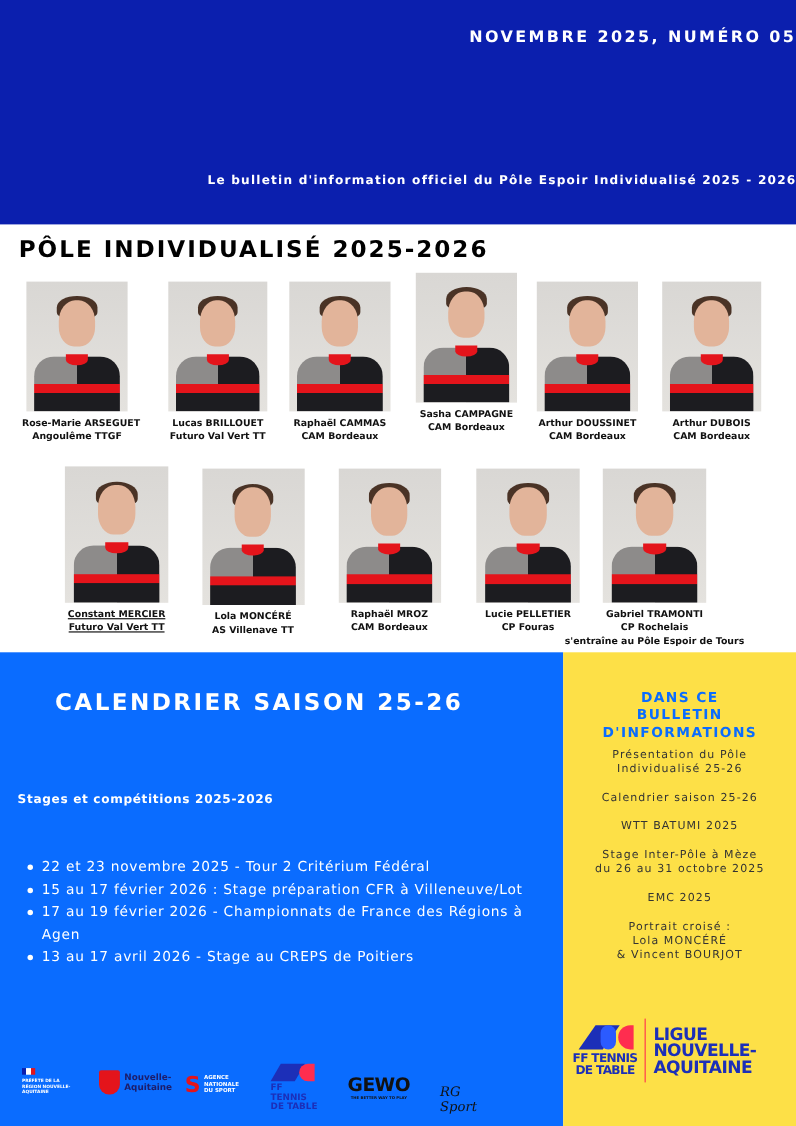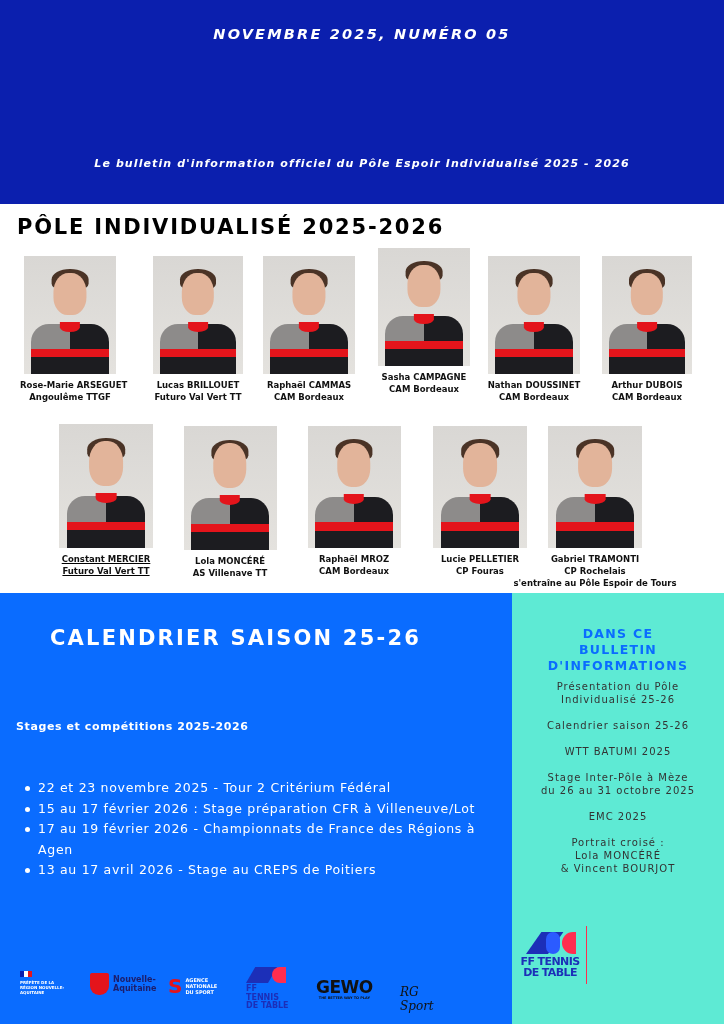--- a/index.html
+++ b/index.html
@@ -2,21 +2,21 @@
 <html><head>
 <meta charset="utf-8">
 <style>
   * { box-sizing: border-box; margin: 0; padding: 0; }
   html, body { width: 724px; height: 1024px; overflow: hidden; background: #ffffff; }
   body { position: relative; font-family: "DejaVu Sans", sans-serif; }
 
   
   .header {
     position: absolute; left: 0; top: 0; width: 724px; height: 204px;
-    background: #0b1fae; text-align: center; font-style: italic;
+    background: #0b1fae; text-align: right;
   }
   .issue {
     position: absolute; top: 26px; left: 0; width: 100%;
     color: #ffffff; font-size: 14.5px; font-weight: bold; letter-spacing: 2.2px;
   }
   .main-title {
     position: absolute; top: 80px; left: 0; width: 100%;
     color: #ff2d4f; font-size: 36px; font-weight: bold; letter-spacing: 3.2px;
     font-family: "DejaVu Sans", sans-serif;
   }
@@ -107,21 +107,21 @@
   .fftt-small .mark .half { position: absolute; left: 26px; top: 0; width: 14px; height: 16px; background: #ff2d4f; border-radius: 8px 0 0 8px; }
   .fftt-small .txt { color: #1c2fb8; font-size: 8px; font-weight: bold; line-height: 8.5px; margin-top: 2px; }
   .gewo { left: 316px; top: 14px; color: #111111; text-align: center; }
   .gewo .big { font-size: 17px; font-weight: bold; letter-spacing: -0.5px; line-height: 17px; }
   .gewo .small { font-size: 3.5px; font-weight: bold; }
   .rgsport { left: 400px; top: 20px; color: #111111; font-size: 12px; font-style: italic; font-family: "DejaVu Serif", serif; }
 
   
   .sidebar {
     position: absolute; left: 512px; top: 593px; width: 212px; height: 431px;
-    background: #5eead4; text-align: center;
+    background: #fde047; text-align: center;
   }
   .side-title {
     position: absolute; top: 33px; left: 0; width: 100%;
     color: #0a6cff; font-size: 12.5px; font-weight: bold; letter-spacing: 1.3px; line-height: 16px;
   }
   .toc { position: absolute; top: 87px; left: 0; width: 100%; }
   .toc-item {
     color: #333333; font-size: 10px; letter-spacing: 1px; line-height: 13px;
     margin-bottom: 13px; white-space: pre-line;
   }
@@ -187,21 +187,21 @@
   <div class="name">Sasha CAMPAGNE</div>
   <div class="club">CAM Bordeaux</div>
 </div>
 <div class="member" style="left:484px; top:256px; width:100px;">
   <div class="photo" style="width:92px;height:118px;">
       <div class="hair"></div>
       <div class="head"></div>
       <div class="shirt"></div>
       <div class="collar"></div>
     </div>
-  <div class="name">Nathan DOUSSINET</div>
+  <div class="name">Arthur DOUSSINET</div>
   <div class="club">CAM Bordeaux</div>
 </div>
 <div class="member" style="left:597px; top:256px; width:100px;">
   <div class="photo" style="width:90px;height:118px;">
       <div class="hair"></div>
       <div class="head"></div>
       <div class="shirt"></div>
       <div class="collar"></div>
     </div>
   <div class="name">Arthur DUBOIS</div>
@@ -315,14 +315,15 @@
   <div class="ligue">
     <div class="left">
       <div class="mark">
           <div class="para"></div>
           <div class="circ"></div>
           <div class="half"></div>
         </div>
       <div class="ff">FF TENNIS DE TABLE</div>
     </div>
     <div class="sep"></div>
+    <div class="right" style="width:90px;text-align:left;">LIGUE NOUVELLE-AQUITAINE</div>
   </div>
 </div>
 
 </body></html>

